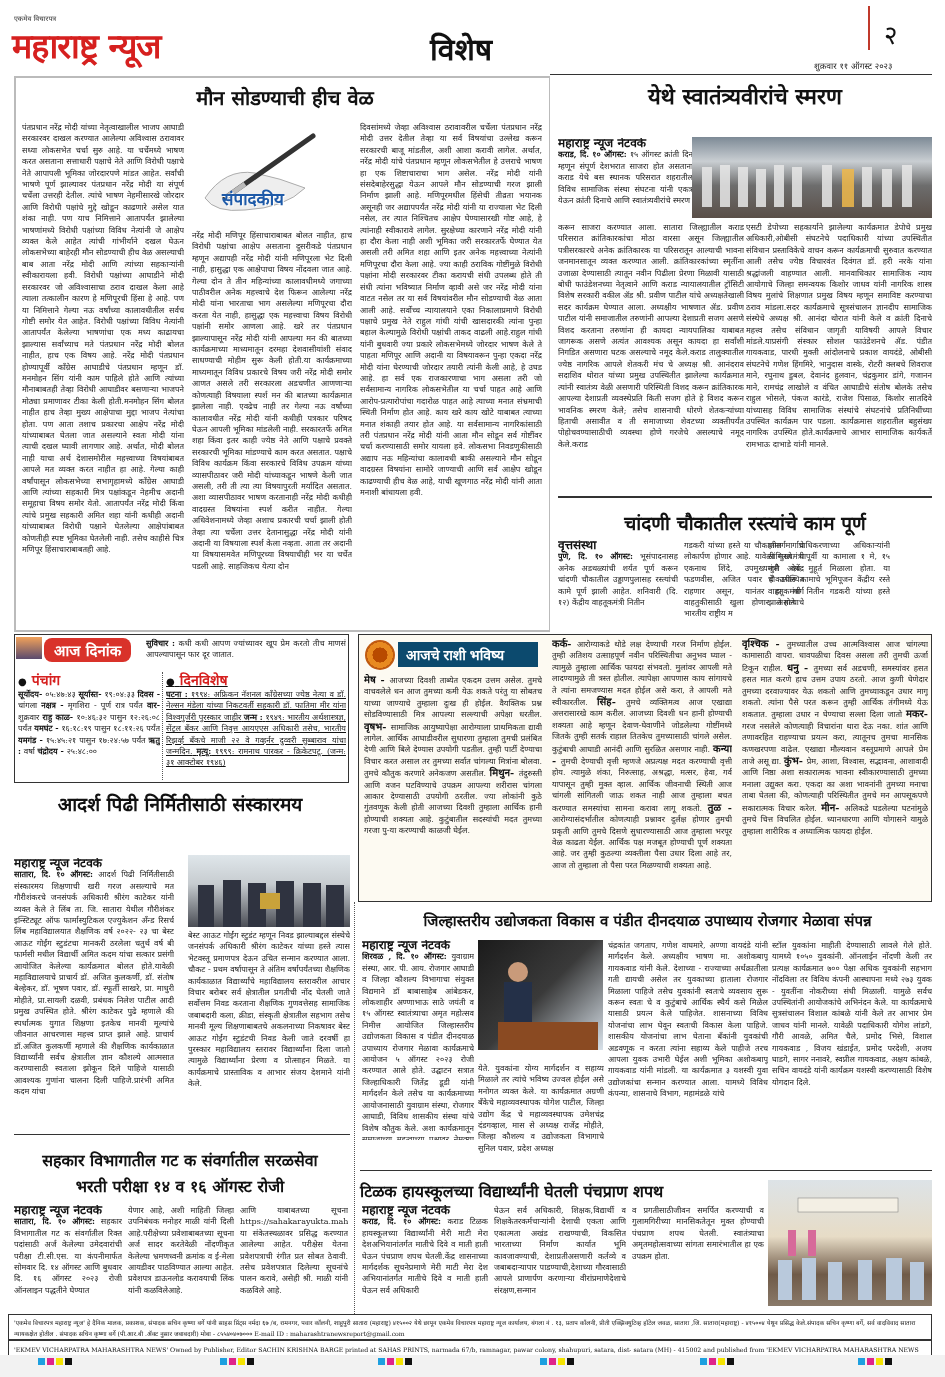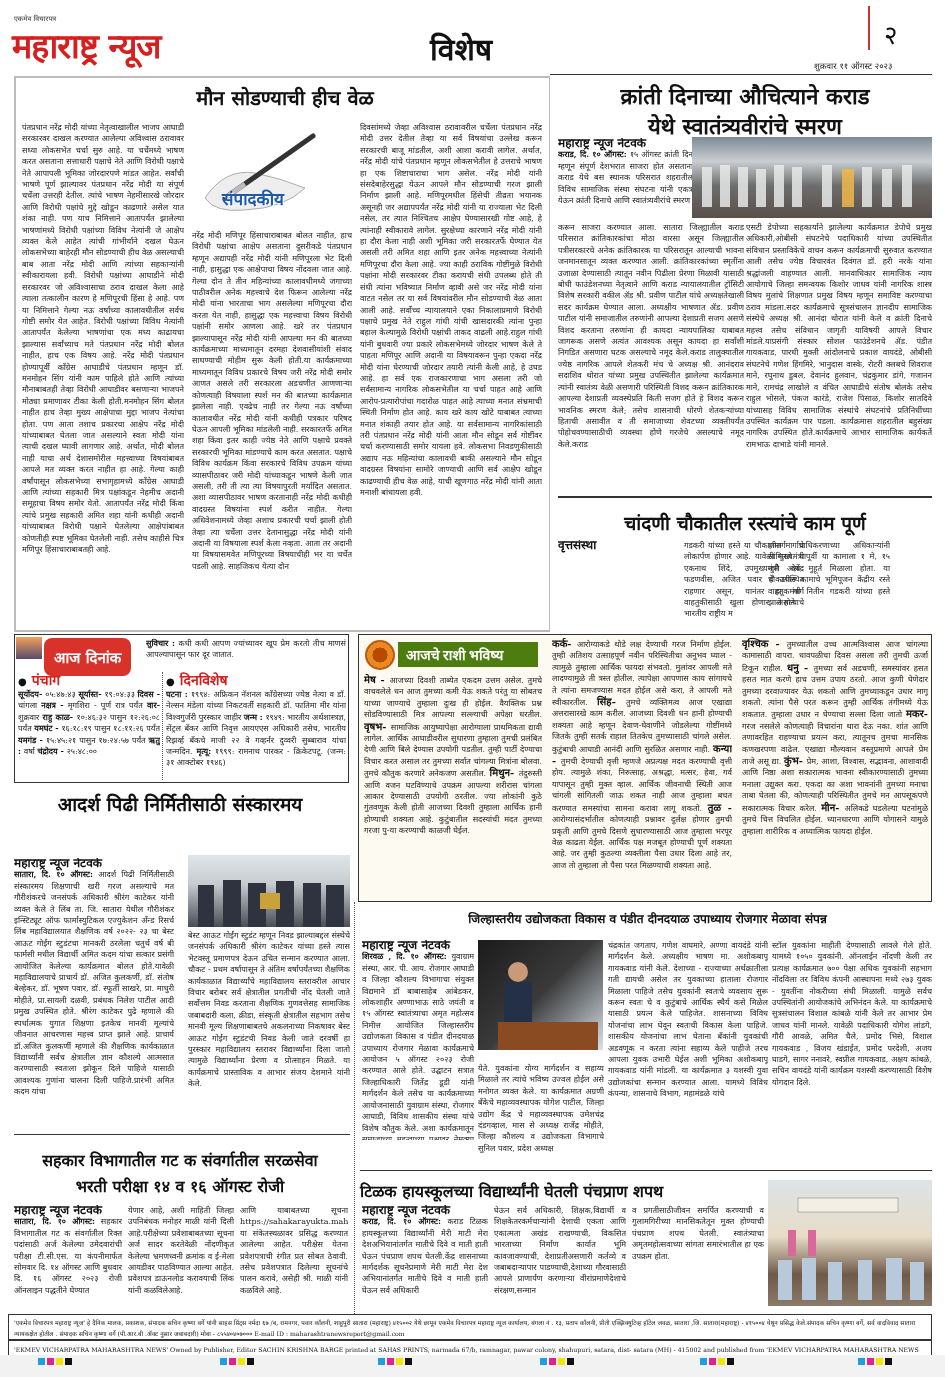--- a/index.html
+++ b/index.html
@@ -21,21 +21,21 @@
   .redbar { left: 868px; top: 6px; width: 2px; height: 44px; background: #c0392b; }
   
   .edbox { left: 14px; top: 76px; width: 536px; height: 556px; border: 2px solid #bbb; border-right: 1px solid #bbb; }
   .cmyk { position: absolute; top: 1358px; display: flex; gap: 2px; }
   .cmyk span { width: 7px; height: 7px; display: inline-block; }
   .bottombar { left: 0; top: 1355px; width: 945px; height: 22px; background: #f2f2f2; }
   
   .ajbox { left: 14px; top: 634px; width: 335px; height: 149px; border: 1px solid #333; }
   .rashibox { left: 358px; top: 634px; width: 574px; height: 268px; border: 1px solid #333; background: #fdfaf2; }
   .badge-red { background: #d9322a; color: #fff; font-family: "DejaVu Sans", sans-serif; font-weight: bold; border-radius: 8px; }
-  .badge-orange { background: #4d7c0f; color: #fff; font-family: Liberation Serif, serif; font-weight: bold; }
+  .badge-orange { background: #0c4a6e; color: #fff; font-family: Liberation Sans, sans-serif; font-weight: bold; }
   .red { color: #d6201f; }
   b { color: #111; }
   .footer1 { left: 8px; top: 1314px; width: 924px; height: 26px; border: 1px solid #333; font-size: 6.2px; line-height: 11px; padding: 2px 5px; }
   .footer2 { left: 8px; top: 1340px; width: 924px; height: 27px; border: 1px solid #333; font-size: 6.2px; line-height: 11px; padding: 3px 5px; }
 </style>
 </head>
 <body>
 
 <div class="abs tagline">एकमेव विचारपत्र</div>
 <div class="abs brand">महाराष्ट्र न्यूज</div>
@@ -59,21 +59,20 @@
     <p>पंतप्रधान नरेंद्र मोदी यांच्या नेतृत्वाखालील भाजप आघाडी सरकारवर दाखल करण्यात आलेल्या अविश्वास ठरावावर सध्या लोकसभेत चर्चा सुरु आहे. या चर्चेमध्ये भाषण करत असताना सत्ताधारी पक्षाचे नेते आणि विरोधी पक्षाचे नेते आपापली भूमिका जोरदारपणे मांडत आहेत. सर्वांची भाषणे पूर्ण झाल्यावर पंतप्रधान नरेंद्र मोदी या संपूर्ण चर्चेला उत्तरही देतील. त्यांचे भाषण नेहमीसारखे जोरदार आणि विरोधी पक्षांचे मुद्दे खोडून काढणारे असेल यात शंका नाही. पण याच निमित्ताने आतापर्यंत झालेल्या भाषणांमध्ये विरोधी पक्षांच्या विविध नेत्यांनी जे आक्षेप व्यक्त केले आहेत त्यांची गांभीर्याने दखल घेऊन लोकसभेच्या बाहेरही मौन सोडण्याची हीच वेळ असल्याची बाब आता नरेंद्र मोदी आणि त्यांच्या सहकाऱ्यांनी स्वीकारायला हवी. विरोधी पक्षांच्या आघाडीने मोदी सरकारवर जो अविश्वासाचा ठराव दाखल केला आहे त्याला तत्कालीन कारण हे मणिपूरची हिंसा हे आहे. पण या निमित्ताने गेल्या नऊ वर्षांच्या कालावधीतील सर्वच गोष्टी समोर येत आहेत. विरोधी पक्षांच्या विविध नेत्यांनी आतापर्यंत केलेल्या भाषणांचा एक मध्य काढायचा झाल्यास सर्वांच्याच मते पंतप्रधान नरेंद्र मोदी बोलत नाहीत, हाच एक विषय आहे. नरेंद्र मोदी पंतप्रधान होण्यापूर्वी काँग्रेस आघाडीचे पंतप्रधान म्हणून डॉ. मनमोहन सिंग यांनी काम पाहिले होते आणि त्यांच्या मौनाबाबतही तेव्हा विरोधी आघाडीवर बसणाऱ्या भाजपने मोठ्या प्रमाणावर टीका केली होती.मनमोहन सिंग बोलत नाहीत हाच तेव्हा मुख्य आक्षेपाचा मुद्दा भाजप नेत्यांचा होता. पण आता तशाच प्रकारचा आक्षेप नरेंद्र मोदी यांच्याबाबत घेतला जात असल्याने स्वतः मोदी यांना त्याची दखल घ्यावी लागणार आहे. अर्थात, मोदी बोलत नाही याचा अर्थ देशासमोरील महत्त्वाच्या विषयांबाबत आपले मत व्यक्त करत नाहीत हा आहे. गेल्या काही वर्षांपासून लोकसभेच्या सभागृहामध्ये काँग्रेस आघाडी आणि त्यांच्या सहकारी मित्र पक्षांकडून नेहमीच अदानी समूहाचा विषय समोर येतो. आतापर्यंत नरेंद्र मोदी किंवा त्यांचे प्रमुख सहकारी अमित शहा यांनी कधीही अदानी यांच्याबाबत विरोधी पक्षाने घेतलेल्या आक्षेपांबाबत कोणतीही स्पष्ट भूमिका घेतलेली नाही. तसेच काहीसे चित्र मणिपूर हिंसाचाराबाबतही आहे.</p>
   </div>
 <div class="col" style="left:192px;top:230px;width:160px;height:397px;">
     <p>नरेंद्र मोदी मणिपूर हिंसाचाराबाबत बोलत नाहीत, हाच विरोधी पक्षांचा आक्षेप असताना दुसरीकडे पंतप्रधान म्हणून अद्यापही नरेंद्र मोदी यांनी मणिपूरला भेट दिली नाही, हासुद्धा एक आक्षेपाचा विषय नोंदवला जात आहे. गेल्या दोन ते तीन महिन्यांच्या कालावधीमध्ये जगाच्या पाठीवरील अनेक महत्त्वाचे देश फिरून आलेल्या नरेंद्र मोदी यांना भारताचा भाग असलेल्या मणिपूरचा दौरा करता येत नाही, हासुद्धा एक महत्त्वाचा विषय विरोधी पक्षांनी समोर आणला आहे. खरे तर पंतप्रधान झाल्यापासून नरेंद्र मोदी यांनी आपल्या मन की बातच्या कार्यक्रमाच्या माध्यमातून दरमहा देशवासीयांशी संवाद साधण्याची मोहीम सुरू केली होती.या कार्यक्रमाच्या माध्यमातून विविध प्रकारचे विषय जरी नरेंद्र मोदी समोर आणत असले तरी सरकारला अडचणीत आणणाऱ्या कोणत्याही विषयाला स्पर्श मन की बातच्या कार्यक्रमात झालेला नाही. एवढेच नाही तर गेल्या नऊ वर्षांच्या कालावधीत नरेंद्र मोदी यांनी कधीही पत्रकार परिषद घेऊन आपली भूमिका मांडलेली नाही. सरकारतर्फे अमित शहा किंवा इतर काही ज्येष्ठ नेते आणि पक्षाचे प्रवक्ते सरकारची भूमिका मांडण्याचे काम करत असतात. पक्षाचे विविध कार्यक्रम किंवा सरकारचे विविध उपक्रम यांच्या व्यासपीठावर जरी मोदी यांच्याकडून भाषणे केली जात असली, तरी ती त्या त्या विषयापुरती मर्यादित असतात. अशा व्यासपीठावर भाषण करतानाही नरेंद्र मोदी कधीही वादग्रस्त विषयांना स्पर्श करीत नाहीत. गेल्या अधिवेशनामध्ये जेव्हा अशाच प्रकारची चर्चा झाली होती तेव्हा त्या चर्चेला उत्तर देतानासुद्धा नरेंद्र मोदी यांनी अदानी या विषयाला स्पर्श केला नव्हता. आता तर अदानी या विषयासमवेत मणिपूरच्या विषयाचीही भर या चर्चेत पडली आहे. साहजिकच येत्या दोन</p>
   </div>
 <div class="col" style="left:360px;top:122px;width:182px;height:505px;">
     <p>दिवसांमध्ये जेव्हा अविश्वास ठरावावरील चर्चेला पंतप्रधान नरेंद्र मोदी उत्तर देतील तेव्हा या सर्व विषयांचा उल्लेख करून सरकारची बाजू मांडतील, अशी आशा करावी लागेल. अर्थात, नरेंद्र मोदी यांचे पंतप्रधान म्हणून लोकसभेतील हे उत्तराचे भाषण हा एक शिष्टाचाराचा भाग असेल. नरेंद्र मोदी यांनी संसदेबाहेरसुद्धा येऊन आपले मौन सोडण्याची गरज झाली निर्माण झाली आहे. मणिपूरमधील हिंसेची तीव्रता भयानक असूनही जर अद्यापपर्यंत नरेंद्र मोदी यांनी या राज्याला भेट दिली नसेल, तर त्यात निश्चितच आक्षेप घेण्यासारखी गोष्ट आहे, हे त्यांनाही स्वीकारावे लागेल. सुरक्षेच्या कारणाने नरेंद्र मोदी यांनी हा दौरा केला नाही अशी भूमिका जरी सरकारतर्फे घेण्यात येत असली तरी अमित शहा आणि इतर अनेक महत्त्वाच्या नेत्यांनी मणिपूरचा दौरा केला आहे. ज्या काही ठराविक गोष्टींमुळे विरोधी पक्षांना मोदी सरकारवर टीका करायची संधी उपलब्ध होते ती संधी त्यांना भविष्यात निर्माण व्हावी असे जर नरेंद्र मोदी यांना वाटत नसेल तर या सर्व विषयांवरील मौन सोडण्याची वेळ आता आली आहे. सर्वोच्च न्यायालयाने एका निकालाप्रमाणे विरोधी पक्षाचे प्रमुख नेते राहुल गांधी यांची खासदारकी त्यांना पुन्हा बहाल केल्यामुळे विरोधी पक्षांची ताकद वाढली आहे.राहुल गांधी यांनी बुधवारी ज्या प्रकारे लोकसभेमध्ये जोरदार भाषण केले ते पाहता मणिपूर आणि अदानी या विषयावरून पुन्हा एकदा नरेंद्र मोदी यांना घेरण्याची जोरदार तयारी त्यांनी केली आहे, हे उघड आहे. हा सर्व एक राजकारणाचा भाग असला तरी जो सर्वसामान्य नागरिक लोकसभेतील या चर्चा पाहत आहे आणि आरोप-प्रत्यारोपांचा गदारोळ पाहत आहे त्याच्या मनात संभ्रमाची स्थिती निर्माण होत आहे. काय खरे काय खोटे याबाबत त्याच्या मनात शंकाही तयार होत आहे. या सर्वसामान्य नागरिकांसाठी तरी पंतप्रधान नरेंद्र मोदी यांनी आता मौन सोडून सर्व गोष्टींवर चर्चा करण्यासाठी समोर यायला हवे. लोकसभा निवडणुकीसाठी अद्याप नऊ महिन्यांचा कालावधी बाकी असल्याने मौन सोडून वादग्रस्त विषयांना सामोरे जाण्याची आणि सर्व आक्षेप खोडून काढण्याची हीच वेळ आहे, याची खूणगाठ नरेंद्र मोदी यांनी आता मनाशी बांधायला हवी.</p>
   </div>
 
 <div class="abs hl" style="left:555px;top:82px;width:380px;font-size:22px;line-height:30px;">
-  <div>क्रांती दिनाच्या औचित्याने कराड</div>
   <div>येथे स्वातंत्र्यवीरांचे स्मरण</div>
 </div>
 <div class="col" style="left:558px;top:138px;width:135px;height:100px;">
   <div class="byline">महाराष्ट्र न्यूज नेटवर्क</div>
   <p><b>कराड, दि. १० ऑगस्ट:</b> <span>१५ ऑगस्ट क्रांती दिन म्हणून संपूर्ण देशभरात साजरा होत असताना कराड येथे बस स्थानक परिसरात शहरातील विविध सामाजिक संस्था संघटना यांनी एकत्र येऊन क्रांती दिनाचे आणि स्वातंत्र्यवीरांचे स्मरण</span></p>
 </div>
 <div class="photo" style="left:692px;top:137px;width:240px;height:81px;background:linear-gradient(180deg,#7d8a96 0%,#c9ced2 30%,#6d6d6d 60%,#5a4f48 100%);">
   <svg width="240" height="81">
     <g fill="#e8e8e8" opacity="0.85">
       <rect x="10" y="30" width="10" height="40"></rect>
@@ -94,40 +93,41 @@
     <p>करून साजरा करण्यात आला. सातारा जिल्ह्यातील कराड परिसरात क्रांतिकारकांचा मोठा वारसा असून जिल्ह्यातील पत्रीसरकारचे अनेक क्रांतिकारक या परिसरातून आल्याची भावना जनमानसातून व्यक्त करण्यात आली. क्रांतिकारकांच्या स्मृतींना उजाळा देण्यासाठी त्यातून नवीन पिढीला प्रेरणा मिळावी यासाठी बोधी फाउंडेशनच्या नेतृत्वाने आणि कराड न्यायालयातील ट्रॉसिटी विशेष सरकारी वकील ॲड श्री. प्रवीण पाटील यांचे अध्यक्षतेखाली सदर कार्यक्रम घेण्यात आला. अध्यक्षीय भाषणात ॲड. प्रवीण पाटील यांनी समाजातील तरुणांनी आपल्या देशाप्रती सजग असणे विशद करताना तरुणांना ही कायदा न्यायपालिका याबाबत जागरूक असणे अत्यंत आवश्यक असून कायदा हा सर्वांशी निगडित असणारा घटक असल्याचे नमूद केले.कराड तालुक्यातील ज्येष्ठ नागरिक आपले शेतकरी मंच चे अध्यक्ष श्री. आनंदराव सदाशिव थोरात यांच्या प्रमुख उपस्थितीत झालेल्या कार्यक्रमात त्यांनी स्वातंत्र्य वेळी असणारी परिस्थिती विशद करून क्रांतिकारक आपल्या देशाप्रती व्यवस्थेप्रति किती सजग होते हे विशद करून भावनिक स्मरण केले; तसेच शासनाची धोरणे शेतकऱ्यांच्या हिताची असावीत व ती समाजाच्या शेवटच्या व्यक्तीपर्यंत पोहोचवण्यासाठीची व्यवस्था होणे गरजेचे असल्याचे नमूद केले.कराड</p>
   </div>
 <div class="col" style="left:746px;top:222px;width:186px;height:268px;">
     <p>एसटी डेपोच्या सहकार्याने झालेल्या कार्यक्रमात डेपोचे प्रमुख अधिकारी,ओबीसी संघटनेचे पदाधिकारी यांच्या उपस्थितीत संविधान प्रस्ताविकेचे वाचन करून कार्यक्रमाची सुरुवात करण्यात आली तसेच ज्येष्ठ विचारवंत दिवंगत डॉ. हरी नरके यांना श्रद्धांजली वाहण्यात आली. मानवाधिकार सामाजिक न्याय आयोगाचे जिल्हा समन्वयक किशोर जाधव यांनी नागरिक शास्त्र विषय मुलांचे शिक्षणात प्रमुख विषय म्हणून समाविष्ट करण्याचा ठराव मांडला.सदर कार्यक्रमाचे सूत्रसंचालन ज्ञानदीप सामाजिक संस्थेचे अध्यक्ष श्री. आनंदा थोरात यांनी केले व क्रांती दिनाचे महत्त्व तसेच संविधान जागृती याविषयी आपले विचार मांडले.याप्रसंगी संस्कार सोशल फाउंडेशनचे ॲड. पंडीत गायकवाड, पारधी मुक्ती आंदोलनाचे प्रकाश वायदंडे, ओबीसी संघटनेचे गणेश हिंगमिरे, भानुदास वास्के, रोटरी क्लबचे शिवराज माने, रघुनाथ डुबल, देवानंद हुलवान, चंद्रकुमार डांगे, गजानन माने, रामचंद्र लाखोले व वंचित आघाडीचे संतोष बोलके तसेच राहुल भोसले, पंकज कारंडे, राजेश पिसाळ, किशोर सातदिवे यांच्यासह विविध सामाजिक संस्थांचे संघटनांचे प्रतिनिधींच्या उपस्थित कार्यक्रम पार पडला. कार्यक्रमास शहरातील बहुसंख्य नागरिक उपस्थित होते.कार्यक्रमाचे आभार सामाजिक कार्यकर्ते रामभाऊ दाभाडे यांनी मानले.</p>
   </div>
 <div class="rule" style="left:558px;top:496px;width:374px;height:2px;"></div>
 
 <div class="abs hl" style="left:555px;top:510px;width:380px;font-size:19px;">चांदणी चौकातील रस्त्यांचे काम पूर्ण</div>
 <div class="col" style="left:558px;top:540px;width:120px;height:92px;">
   <div class="byline">वृत्तसंस्था</div>
+  <p><b>पुणे, दि. १० ऑगस्ट:</b> <span>भूसंपादनासह अनेक अडथळ्यांची शर्यत पूर्ण करून चांदणी चौकातील उड्डाणपुलासह रस्त्यांची कामे पूर्ण झाली आहेत. शनिवारी (दि. १२) केंद्रीय वाहतूकमंत्री नितीन</span></p>
 </div>
 <div class="col" style="left:684px;top:540px;width:120px;height:92px;">
     <p>गडकरी यांच्या हस्ते या चौकातील मार्गाचे लोकार्पण होणार आहे. यावेळी मुख्यमंत्री एकनाथ शिंदे, उपमुख्यमंत्री देवेंद्र फडणवीस, अजित पवार हे उपस्थित राहणार असून, यानंतर हा मार्ग वाहतुकीसाठी खुला होणार असल्याचे भारतीय राष्ट्रीय म</p>
   </div>
 <div class="col" style="left:768px;top:540px;width:122px;height:92px;">
     <p>हामार्ग प्राधिकरणाच्या अधिकाऱ्यांनी सांगितले. यापूर्वी या कामाला १ मे, १५ जुलै असा मुहूर्त मिळाला होता. या चौकातील कामाचे भूमिपूजन केंद्रीय रस्ते वाहतूकमंत्री नितीन गडकरी यांच्या हस्ते झाले होते</p>
   </div>
 
 <div class="abs ajbox"></div>
 <div class="abs" style="left:16px;top:637px;width:26px;height:22px;background:linear-gradient(180deg,#f2a25a,#5a4a6e);"></div>
-<div class="abs badge-red" style="left:44px;top:638px;padding:9px 10px;font-size:15px;">आज दिनांक</div>
+<div class="abs badge-red" style="left:44px;top:638px;padding:2px 10px;font-size:15px;">आज दिनांक</div>
 <div class="col" style="left:146px;top:638px;width:200px;height:28px;">
     <p><b>सुविचार :</b> <span>कधी कधी आपण ज्यांच्यावर खूप प्रेम करतो तीच माणसं आपल्यापासून फार दूर जातात.</span></p>
   </div>
 <div class="dotv" style="left:162px;top:672px;height:108px;"></div>
 <div class="col" style="left:18px;top:670px;width:142px;height:112px;">
   <div><span style="font-size:10px;">●</span> <span class="red" style="font-family:'DejaVu Sans',sans-serif;font-weight:bold;font-size:14px;">पंचांग</span></div>
   <p id="panchang-list"><b>सूर्योदय- </b><span>०५:४७:४३ </span><b>सूर्यास्त- </b><span>१९:०४:३३ </span><b>दिवस - </b><span>चांगला </span><b>नक्षत्र - </b><span>मृगशिरा - पूर्ण रात्र पर्यंत </span><b>वार- </b><span>शुक्रवार </span><b>राहु काळ- </b><span>१०:४६:३२ पासुन १२:२६:०८ पर्यंत </span><b>यमघंट - </b><span>१६:१८:१९ पासुन १८:११:२६ पर्यंत </span><b>यमगंड - </b><span>१५:४५:२१ पासुन १७:२४:५७ पर्यंत </span><b>ऋतु : </b><span>वर्षा </span><b>चंद्रोदय - </b><span>२५:४८:०० </span></p>
 </div>
-<div class="col" style="left:166px;top:670px;width:180px;height:112px;">
+<div class="col" style="left:166px;top:670px;width:180px;height:112px;text-decoration:underline;">
   <div><span style="font-size:10px;">●</span> <span class="red" style="font-family:'DejaVu Sans',sans-serif;font-weight:bold;font-size:14px;">दिनविशेष</span></div>
   <p><b>घटना :</b> <span>१९९४: अफ्रिकन नॅशनल काँग्रेसच्या ज्येष्ठ नेत्या व डॉ. नेल्सन मंडेला यांच्या निकटवर्ती सहकारी डॉ. फातिमा मीर यांना विश्वगुर्जरी पुरस्कार जाहीर</span> <b>जन्म :</b> <span>१९४९: भारतीय अर्थशास्त्रज्ञ, सेंट्रल बँकर आणि निवृत्त आयएएस अधिकारी तसेच, भारतीय रिझर्व्ह बँकचे माजी २२ वे गव्हर्नर दुव्वरी सुब्बाराव यांचा जन्मदिन.</span> <b>मृत्यू:</b> <span>१९९९: रामनाथ पारकर - क्रिकेटपटू. (जन्म: ३१ आक्टोबर १९४६)</span></p>
 </div>
 
 <div class="abs rashibox"></div>
 <div class="abs" style="left:365px;top:640px;width:30px;height:30px;border-radius:50%;background:radial-gradient(circle,#b84a00 35%,#e88a20 36%,#e88a20 60%,#c05a10 61%);"></div>
 <div class="abs badge-orange" style="left:398px;top:642px;width:140px;padding:3px 8px;font-size:14px;">आजचे राशी भविष्य</div>
 <div class="col" style="left:364px;top:674px;width:178px;height:224px;">
     <p id="rashi-c1"><b style="font-size: 10px;">मेष - </b><span>आजच्या दिवशी ताब्येत एकदम उत्तम असेल. तुमचे वाचवलेले धन आज तुमच्या कमी येऊ शकते परंतु या सोबतच याच्या जाण्याचे तुम्हाला दुःख ही होईल. वैयक्तिक प्रश्न सोडविण्यासाठी मित्र आपल्या सल्ल्याची अपेक्षा धरतील. </span><b style="font-size: 10px;">वृषभ- </b><span>सामाजिक आयुष्यापेक्षा आरोग्याला प्राथमिकता द्यावी लागेल. आर्थिक आघाडीवरील सुधारणा तुम्हाला तुमची प्रलंबित देणी आणि बिले देण्यास उपयोगी पडतील. तुम्ही पार्टी देण्याचा विचार करत असाल तर तुमच्या सर्वात चांगल्या मित्रांना बोलवा. तुमचे कौतुक करणारे अनेकजण असतील. </span><b style="font-size: 10px;">मिथुन- </b><span>तंदुरुस्ती आणि वजन घटविण्याचे उपक्रम आपल्या शरीरास चांगला आकार देण्यासाठी उपयोगी ठरतील. ज्या लोकांनी कुठे गुंतवणूक केली होती आजच्या दिवशी तुम्हाला आर्थिक हानी होण्याची शक्यता आहे. कुटुंबातील सदस्यांची मदत तुमच्या गरजा पु-या करण्याची काळजी घेईल. </span></p>
   </div>
@@ -157,21 +157,21 @@
       </g>
     <rect x="72" y="38" width="20" height="16" fill="#c9a23a"></rect>
   </svg>
 </div>
 <div class="col" style="left:188px;top:930px;width:162px;height:210px;">
     <p>बेस्ट आऊट गोईंग स्टुडंट म्हणून निवड झाल्याबद्दल संस्थेचे जनसंपर्क अधिकारी श्रीरंग काटेकर यांच्या हस्ते त्यास भेटवस्तू प्रमाणपत्र देऊन उचित सन्मान करण्यात आला. चौकट - प्रथम वर्षापासून ते अंतिम वर्षापर्यंतच्या शैक्षणिक कार्यकाळात विद्यार्थ्यांचे महाविद्यालय स्तरावरील आचार विचार बरोबर सर्व क्षेत्रातील प्रगतीची नोंद घेतली जाते सर्वोत्तम निवड करताना शैक्षणिक गुणवत्तेसह सामाजिक जबाबदारी कला, क्रीडा, संस्कृती क्षेत्रातील सहभाग तसेच मानवी मूल्य शिक्षणाबाबतचे अकलनाच्या निकषावर बेस्ट आऊट गोईंग स्टुडंटची निवड केली जाते दरवर्षी हा पुरस्कार महाविद्यालय स्तरावर विद्यार्थ्यांना दिला जातो त्यामुळे विद्यार्थ्यांना प्रेरणा व प्रोत्साहन मिळते. या कार्यक्रमाचे प्रास्ताविक व आभार संजय देशमाने यांनी केले.</p>
   </div>
 <div class="rule" style="left:14px;top:1134px;width:336px;height:1px;"></div>
 
 <div class="dotv" style="left:354px;top:902px;height:412px;"></div>
-<div class="abs hl" style="left:360px;top:910px;width:575px;font-size:12px;">जिल्हास्तरीय उद्योजकता विकास व पंडीत दीनदयाळ उपाध्याय रोजगार मेळावा संपन्न</div>
+<div class="abs hl" style="left:360px;top:910px;width:575px;font-size:15px;">जिल्हास्तरीय उद्योजकता विकास व पंडीत दीनदयाळ उपाध्याय रोजगार मेळावा संपन्न</div>
 <div class="col" style="left:362px;top:940px;width:112px;height:200px;">
   <div class="byline">महाराष्ट्र न्यूज नेटवर्क</div>
   <p><b>शिरवळ , दि. १० ऑगस्ट:</b> <span>युवाग्राम संस्था, आर. पी. आय. रोजगार आघाडी व जिल्हा कौशल्य विभागाचा संयुक्त विद्यमाने डॉ बाबासाहेब आंबेडकर, लोकशाहीर अण्णाभाऊ साठे जयंती व १५ ऑगस्ट स्वातंत्र्याचा अमृत महोत्सव निमीत्त आयोजित जिल्हास्तरीय उद्योजकता विकास व पंडीत दीनदयाळ उपाध्याय रोजगार मेळावा कार्यक्रमाचे आयोजन ५ ऑगस्ट २०२३ रोजी करण्यात आले होते. उद्घाटन सत्रात जिल्हाधिकारी जितेंद्र डूडी यांनी मार्गदर्शन केले तसेच या कार्यक्रमाच्या आयोजनासाठी युवाग्राम संस्था, रोजगार आघाडी, विविध शासकीय संस्था यांचे विशेष कौतुक केले. अशा कार्यक्रमातून समाजाच्या महत्वाच्या प्रश्नावर नेमक्या पद्धतीने काम करता</span></p>
 </div>
 <div class="photo" style="left:478px;top:940px;width:125px;height:110px;background:linear-gradient(135deg,#1b1b1b 0%,#3a3a3a 50%,#d9e2ea 100%);">
   <svg width="125" height="110">
     <circle cx="40" cy="32" r="10" fill="#c99a7a"></circle>
       <rect x="26" y="42" width="28" height="50" fill="#243048"></rect>
     <rect x="20" y="82" width="100" height="28" fill="#8a4a22"></rect>
   </svg>

